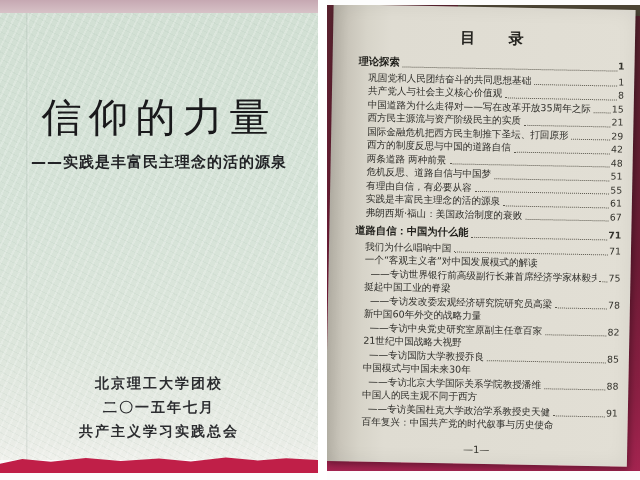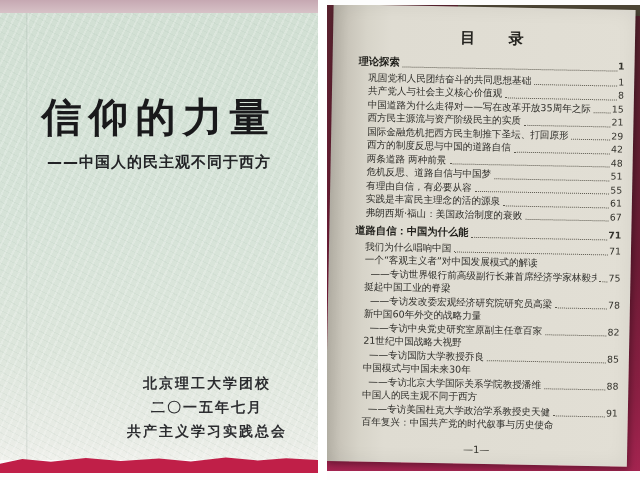--- a/index.html
+++ b/index.html
@@ -17,30 +17,30 @@
     position:absolute; left:0; top:13px; right:0; height:447px;
     background:
       repeating-linear-gradient(115deg, rgba(255,255,255,.20) 0 2px, rgba(255,255,255,0) 2px 7px),
       repeating-linear-gradient(28deg, rgba(150,175,160,.10) 0 1px, rgba(150,175,160,0) 1px 6px),
       linear-gradient(180deg,#d2e0d4 0%,#d6e3d8 45%,#dde6dc 75%,#e9ece6 96%,#f0f1ec 100%);
   }
   .cover-crease { position:absolute; left:26px; top:0; bottom:0; width:3px;
     background:linear-gradient(90deg, rgba(120,140,128,.18), rgba(255,255,255,.25)); }
   .cover-title {
     position:absolute; top:82px; left:0; width:100%; text-align:center;
-    font-family:"DejaVu Serif", serif; font-weight:bold; font-size:40px;
+    font-family:"DejaVu Serif", serif; font-weight:normal; font-size:40px;
     letter-spacing:7px; color:#19191b; line-height:1.1;
   }
   .cover-subtitle {
     position:absolute; top:140px; left:0; width:100%; text-align:center;
     font-weight:bold; font-size:15px; letter-spacing:1px; color:#222326;
   }
   .publisher {
     position:absolute; top:358px; left:0; width:100%; text-align:center;
-    font-weight:bold; font-size:14px; line-height:24px; letter-spacing:2px; color:#2c2d30;margin-left:48px;
+    font-weight:bold; font-size:14px; line-height:24px; letter-spacing:2px; color:#2c2d30;
   }
   .red-strip {
     position:absolute; left:0; top:455px; right:0; height:18px; background:#c01f48;
     clip-path:polygon(0 48%, 7% 22%, 16% 38%, 27% 16%, 38% 34%, 50% 20%, 60% 36%, 71% 14%,
                       81% 30%, 90% 18%, 100% 28%, 100% 100%, 0 100%);
   }
 
   
   .right-photo { position:absolute; left:327px; top:0; width:313px; height:480px; background:#fdfdfd; }
   .right-bg {
@@ -73,21 +73,21 @@
 </head>
 <body>
 
 <div class="canvas">
 
   <div class="left-photo">
     <div class="pink-strip"></div>
     <div class="cover">
       <div class="cover-crease"></div>
       <div class="cover-title">信仰的力量</div>
-      <div class="cover-subtitle">——中国人的民主观不同于西方</div>
+      <div class="cover-subtitle">——实践是丰富民主理念的活的源泉</div>
       <div class="publisher">
         <div>北京理工大学团校</div>
         <div>二〇一五年七月</div>
         <div>共产主义学习实践总会</div>
       </div>
     </div>
     <div class="red-strip"></div>
   </div>
 
   <div class="right-photo">

